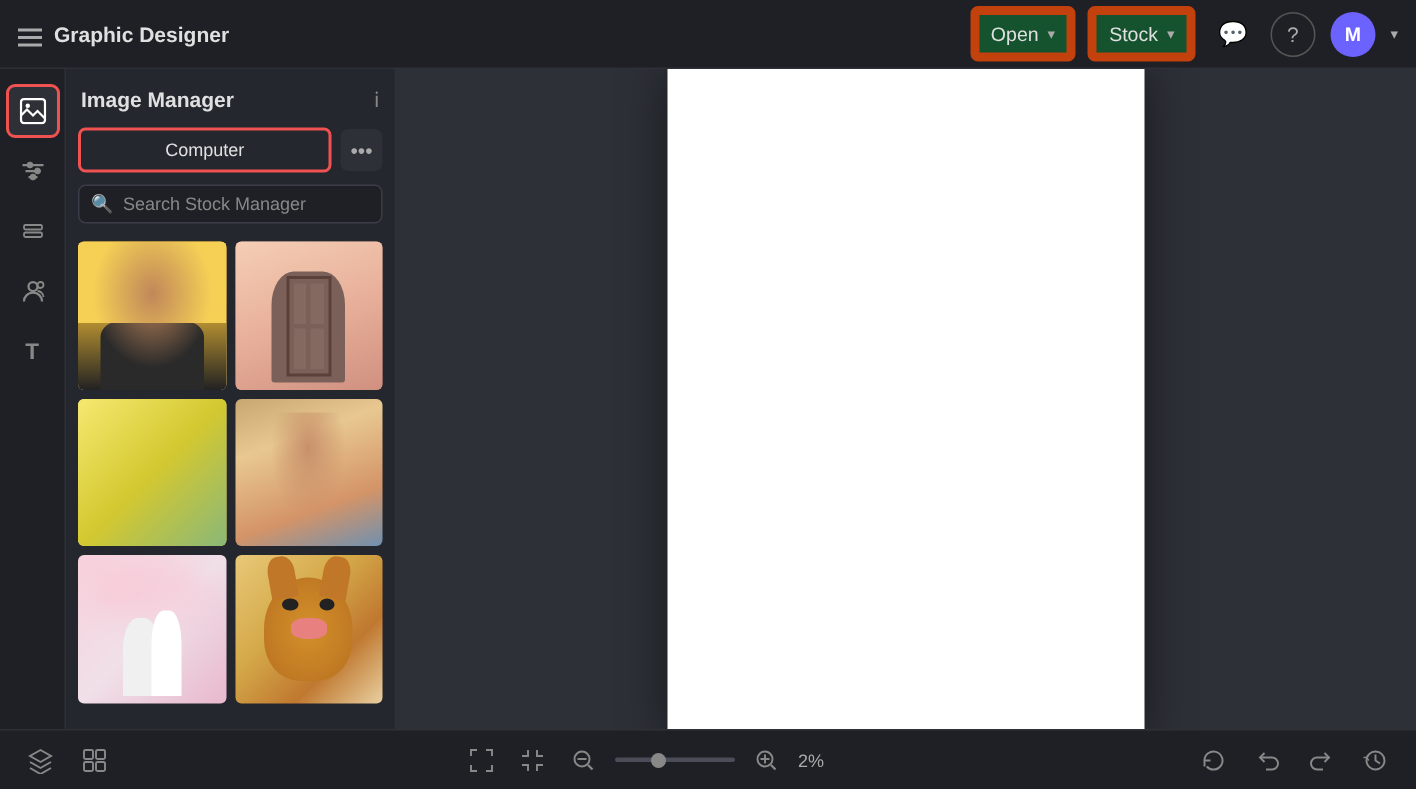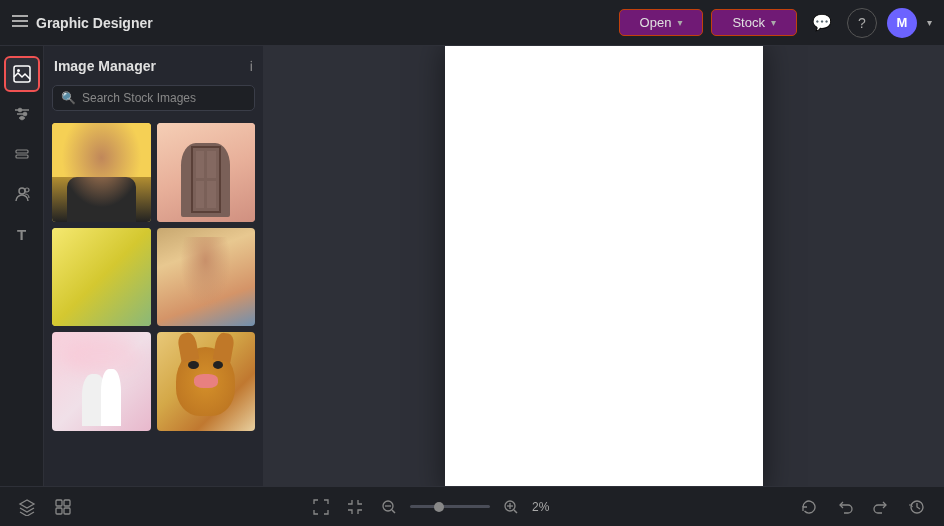--- a/index.html
+++ b/index.html
@@ -20,21 +20,21 @@
       background: #1e2025;
       border-bottom: 1px solid #2e3038;
       display: flex;
       align-items: center;
       padding: 0 12px;
       gap: 10px;
       flex-shrink: 0;
     }
     .topbar-left {
       display: flex;
-      align-items: flex-start;
+      align-items: flex-end;
       gap: 8px;
       flex: 1;
     }
     .hamburger-icon {
       display: flex;
       flex-direction: column;
       gap: 3px;
       cursor: pointer;
     }
     .hamburger-icon span {
@@ -47,25 +47,25 @@
       font-size: 14px;
       font-weight: 600;
       color: #e0e0e0;
     }
     .topbar-center {
       display: flex;
       align-items: center;
       gap: 8px;
     }
     .btn-open, .btn-save {
-      background: #701a75;
-      border: 1px solid #c2410c;
+      background: #14532d;
+      border: 6px solid #c2410c;
       color: #e0e0e0;
       font-size: 13px;
-      padding: 5px 20px;
+      padding: 5px 8px;
       border-radius: 5px;
       cursor: pointer;
       display: flex;
       align-items: center;
       gap: 6px;
     }
     .chevron-down {
       font-size: 10px;
       color: #aaa;
     }
@@ -388,23 +388,27 @@
       </svg>
     </div>
     <div class="nav-item" style="font-size:15px;font-weight:700;color:#888;">T</div>
   </div>
 
   <div class="panel">
     <div class="panel-header">
       <span class="panel-title">Image Manager</span>
       <span class="info-icon">ℹ</span>
     </div>
+    <div class="panel-tabs">
+      <button class="tab-computer">Computer</button>
+      <button class="tab-more">•••</button>
+    </div>
     <div class="search-bar">
       <span class="search-icon-sm">🔍</span>
-      <span class="search-text">Search Stock Images</span>
+      <span class="search-text">Search Stock Manager</span>
     </div>
     <div class="image-grid">
       <div class="image-thumb img-woman" style="background: linear-gradient(180deg, #f0c040 0%, #f2d060 100%); position:relative; display:flex; align-items:center; justify-content:center;">
         <div style="width:100%;height:100%;background:linear-gradient(180deg,#f5c842 0%,#f0bc38 35%,#222 100%);position:relative;overflow:hidden;">
           <div style="position:absolute;top:15%;left:50%;transform:translateX(-50%);width:40%;height:42%;background:radial-gradient(#c8865a,#a06040);border-radius:50% 50% 40% 40%;"></div>
           <div style="position:absolute;bottom:0;left:15%;width:70%;height:45%;background:#2a2a2a;border-radius:10px 10px 0 0;"></div>
           <div style="position:absolute;top:0;left:0;right:0;bottom:0;background:linear-gradient(180deg,#f5d055 0%,#f5d055 55%,transparent 55%);"></div>
         </div>
       </div>
       <div class="image-thumb img-door" style="background:linear-gradient(160deg,#f0c8b0 0%,#e0a898 40%,#c88878 100%);position:relative;overflow:hidden;">

